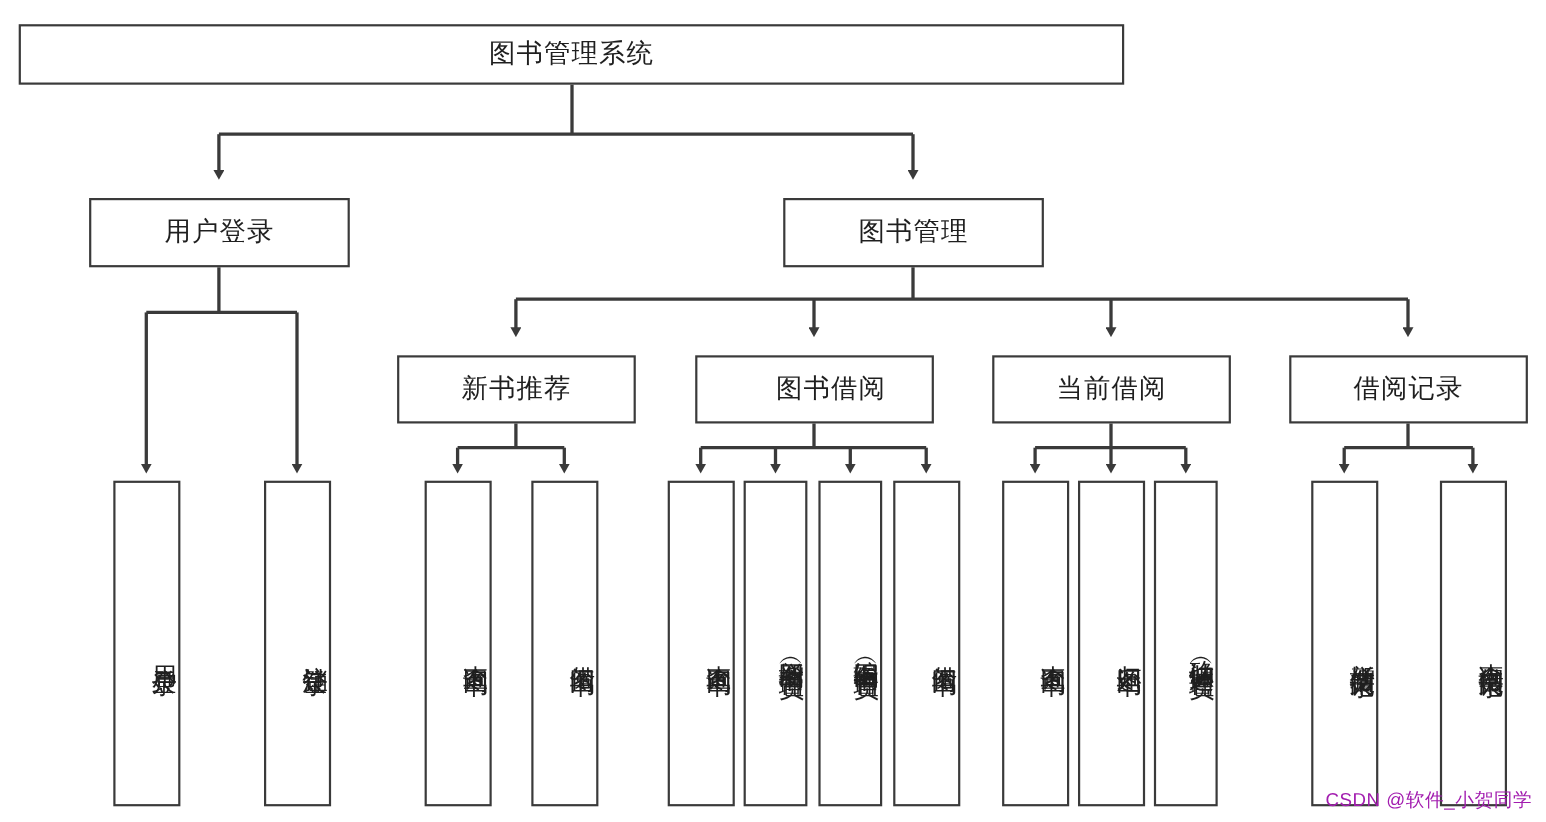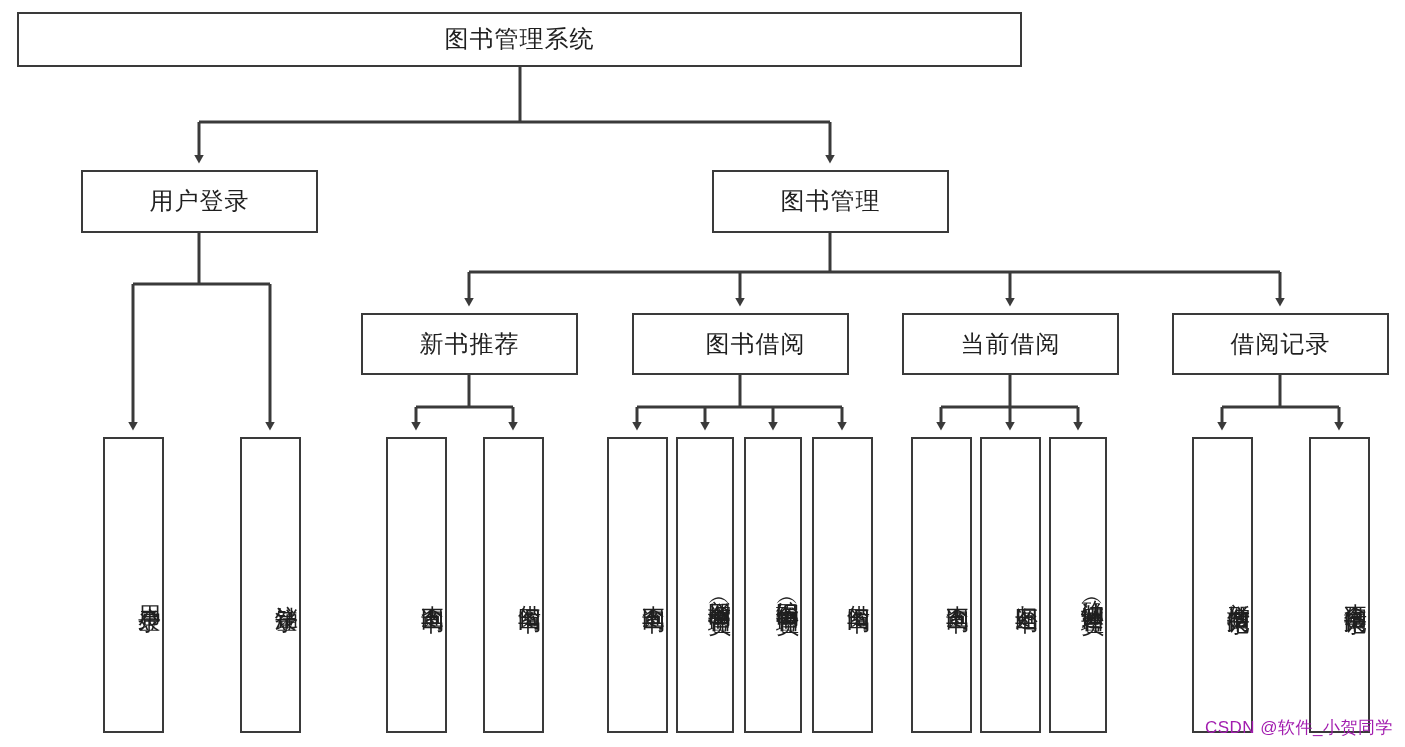--- a/index.html
+++ b/index.html
@@ -34,20 +34,21 @@
     display: flex;
     align-items: center;
     justify-content: center;
     color: #1f1f1f;
   }
   .node-horizontal {
     font-size: 24px;
     line-height: 1.1;
     letter-spacing: 1px;
     white-space: nowrap;
+    margin-top: 10px;
   }
   .node-vertical {
     writing-mode: vertical-rl;
     text-orientation: upright;
     font-size: 23px;
     line-height: 1.12;
     letter-spacing: 2px;
     padding-top: 12px;
     align-items: flex-start;
     justify-content: center;

